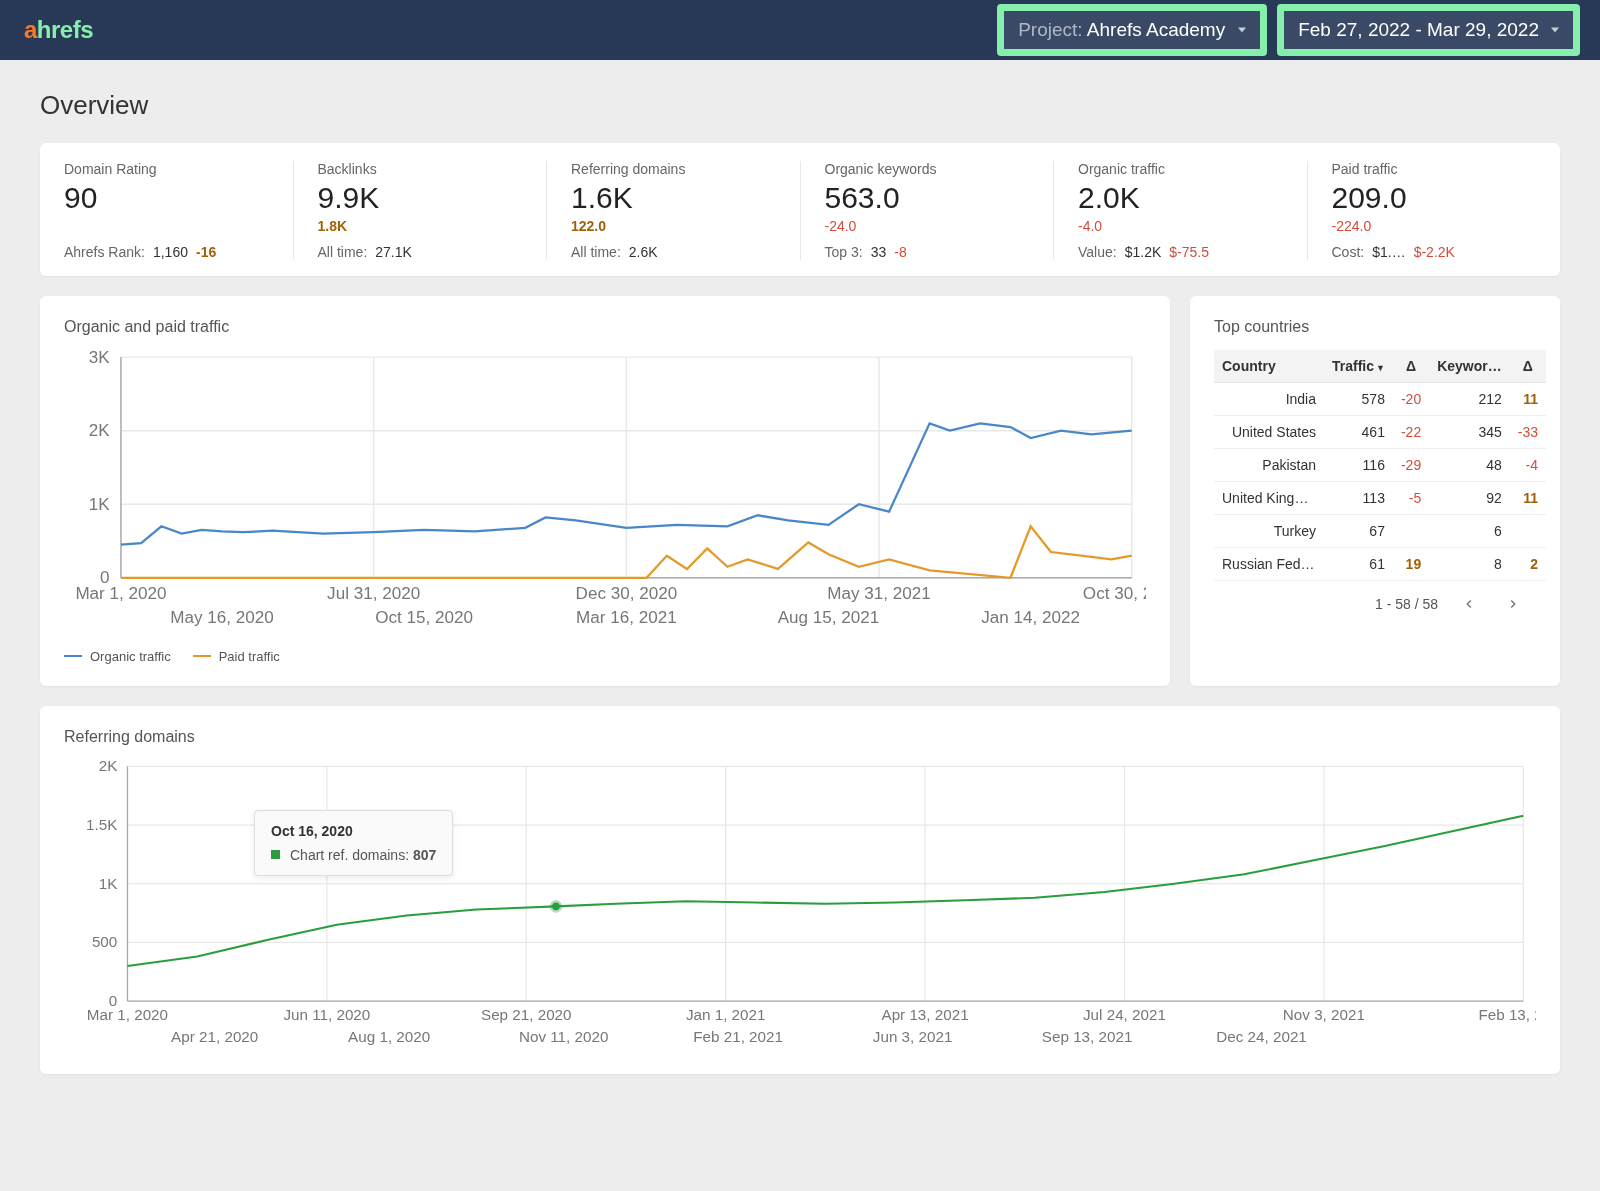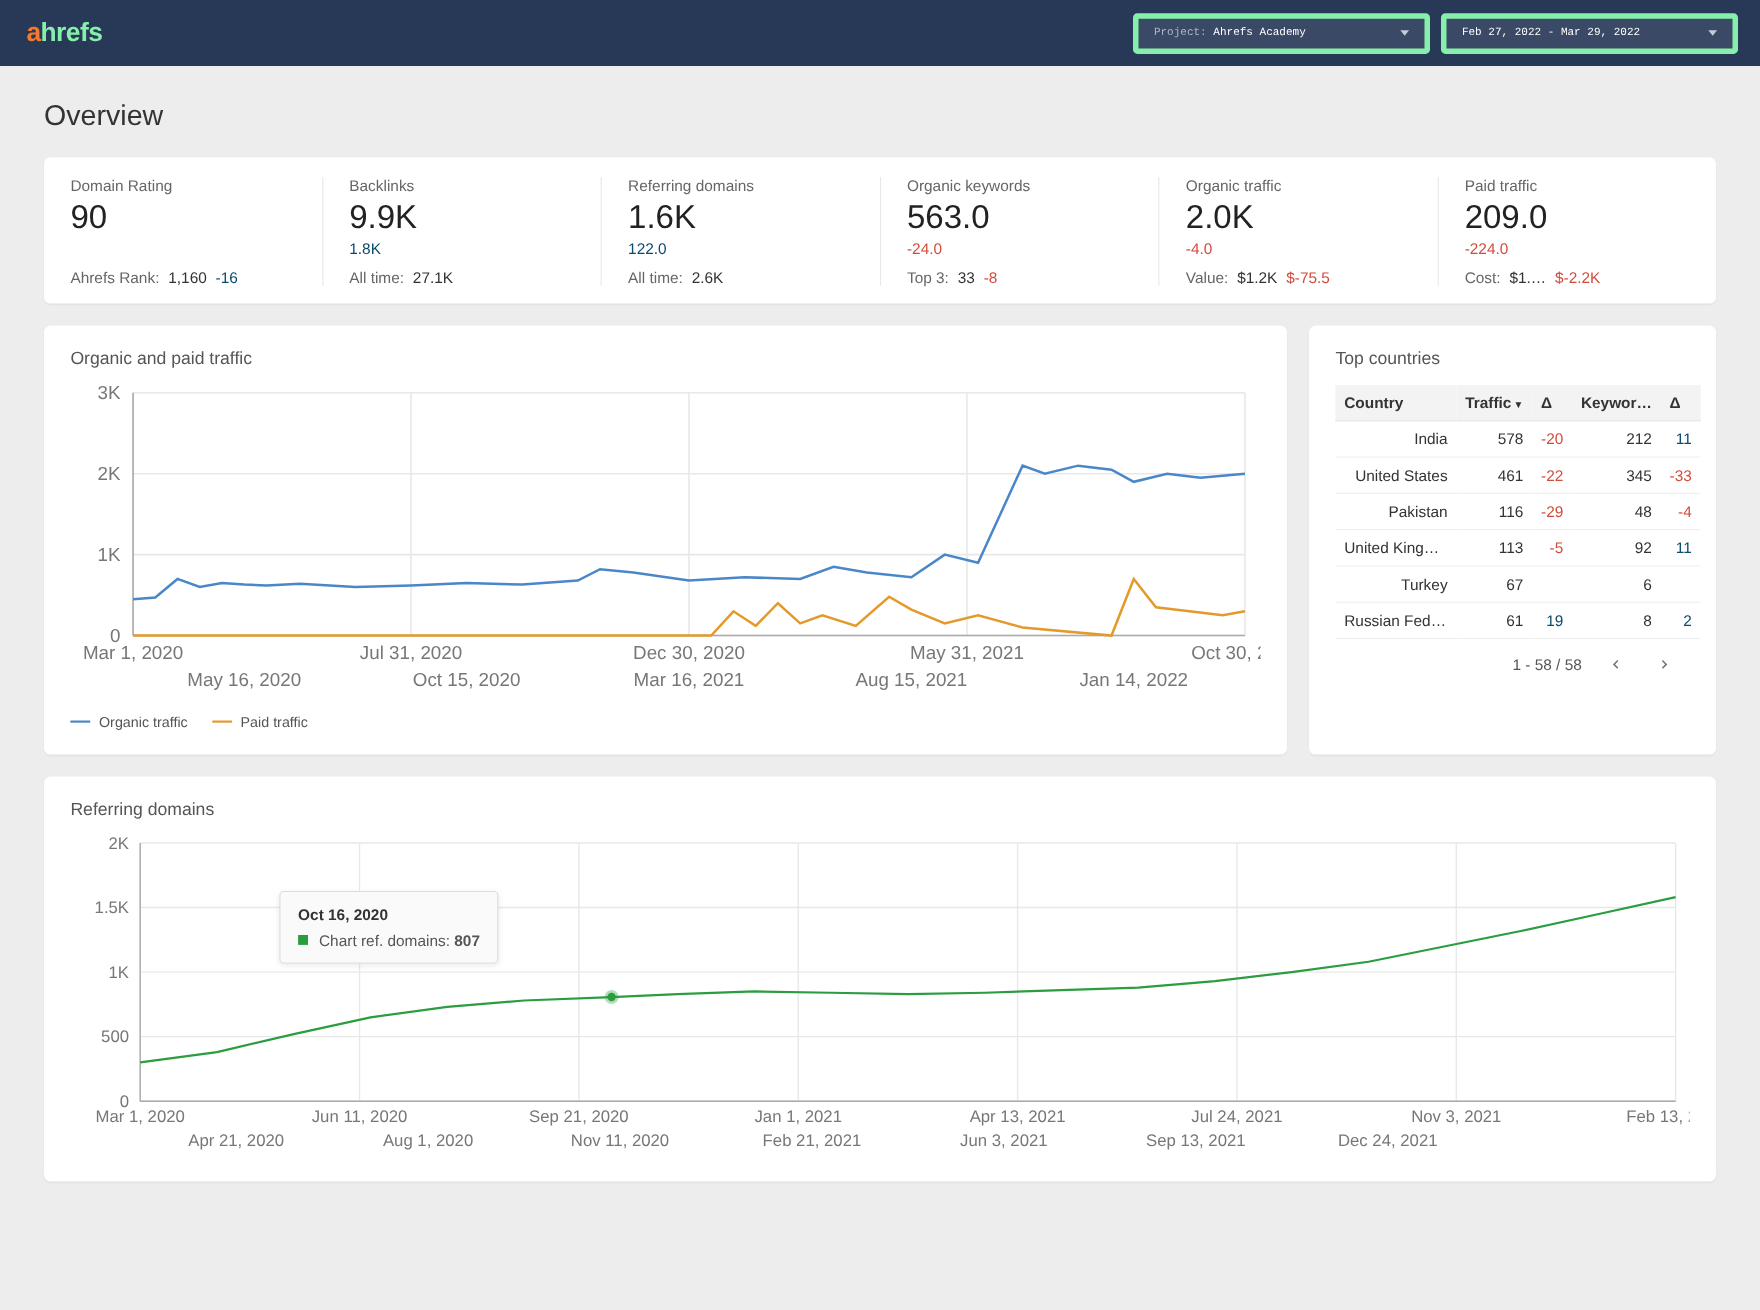--- a/index.html
+++ b/index.html
@@ -20,30 +20,29 @@
     font-size: 24px;
     font-weight: 700;
     letter-spacing: -0.5px;
     margin-left: 4px;
   }
   .logo .a { color: #f77a28; }
   .logo .rest { color: #86efac; }
   .header-spacer { flex: 1; }
   .header-select {
     background: #3a4965;
-    border: 5px solid #86efac;
+    border: 7px solid #86efac;
     color: #c5cdd9;
     border-radius: 4px;
     padding: 8px 34px 8px 14px;
-    font-size: 10px;
+    font-size: 19px;
     margin-left: 10px;
     position: relative;
     min-width: 270px;
     cursor: pointer;
-    font-family: Liberation Mono, monospace;
   }
   .header-select .label { color: #aeb8c7; }
   .header-select .val { color: #fff; }
   .header-select::after {
     content: '';
     position: absolute;
     right: 14px;
     top: 50%;
     width: 0; height: 0;
     border-left: 4px solid transparent;
@@ -62,21 +61,21 @@
   .metrics-row { display: flex; padding: 18px 0 16px 0; }
   .metric {
     flex: 1;
     padding: 0 24px;
     border-right: 1px solid #e8e8e8;
   }
   .metric:last-child { border-right: none; }
   .metric-label { font-size: 14px; color: #666; margin-bottom: 4px; }
   .metric-value { font-size: 30px; font-weight: 400; color: #222; line-height: 1.1; }
   .metric-change { font-size: 14px; margin-top: 4px; }
-  .pos { color: #0c4a6e; }
+  .pos { color: #a16207; font-weight: bold; }
   .neg { color: #d14c3c; }
   .metric-sub { font-size: 14px; color: #666; margin-top: 10px; display: flex; gap: 8px; flex-wrap: wrap; }
   .metric-sub .subval { color: #333; }
   .row2 { display: flex; gap: 20px; }
   .traffic-card { flex: 1; min-width:0; }
   .countries-card { width: 370px; flex-shrink: 0; }
   .card-inner { padding: 22px 24px; }
   .card-title { font-size: 16px; color: #555; font-weight: 400; margin-bottom: 14px; }
   .chart-svg { width: 100%; height: auto; display: block; }
   .legend { display: flex; gap: 22px; margin-top: 14px; font-size: 13px; color: #555; }
@@ -84,21 +83,21 @@
   .legend-swatch { width: 18px; height: 2px; }
   .tbl { width: 100%; border-collapse: collapse; font-size: 14px; }
   .tbl thead th {
     background: #f3f3f3;
     font-weight: 700;
     color: #333;
     text-align: left;
     padding: 8px 8px;
     border-bottom: 1px solid #e5e5e5;
   }
-  .tbl thead th.num { text-align: left; }
+  .tbl thead th.num { text-align: center; }
   .tbl tbody td {
     padding: 8px 8px;
     border-bottom: 1px solid #eee;
     white-space: nowrap;
     overflow: hidden;
     text-overflow: ellipsis;
     text-align: right;
   }
   .tbl tbody td.num { text-align: right; }
   .sort-caret { font-size: 9px; margin-left: 2px; }

